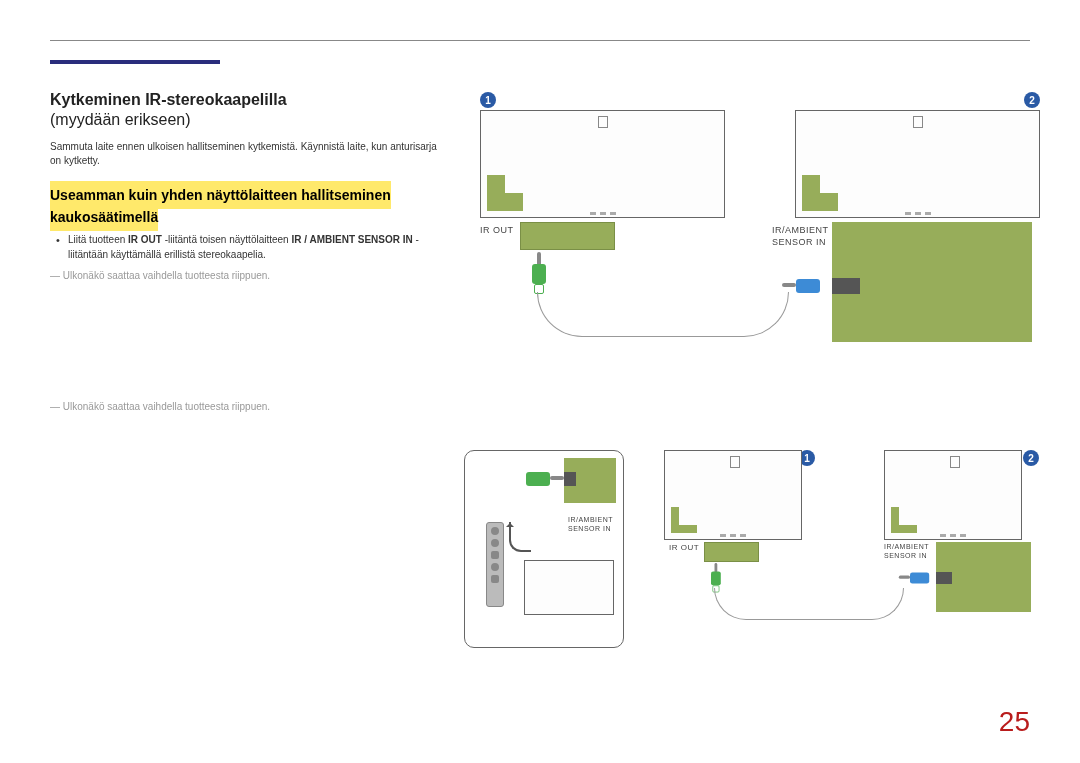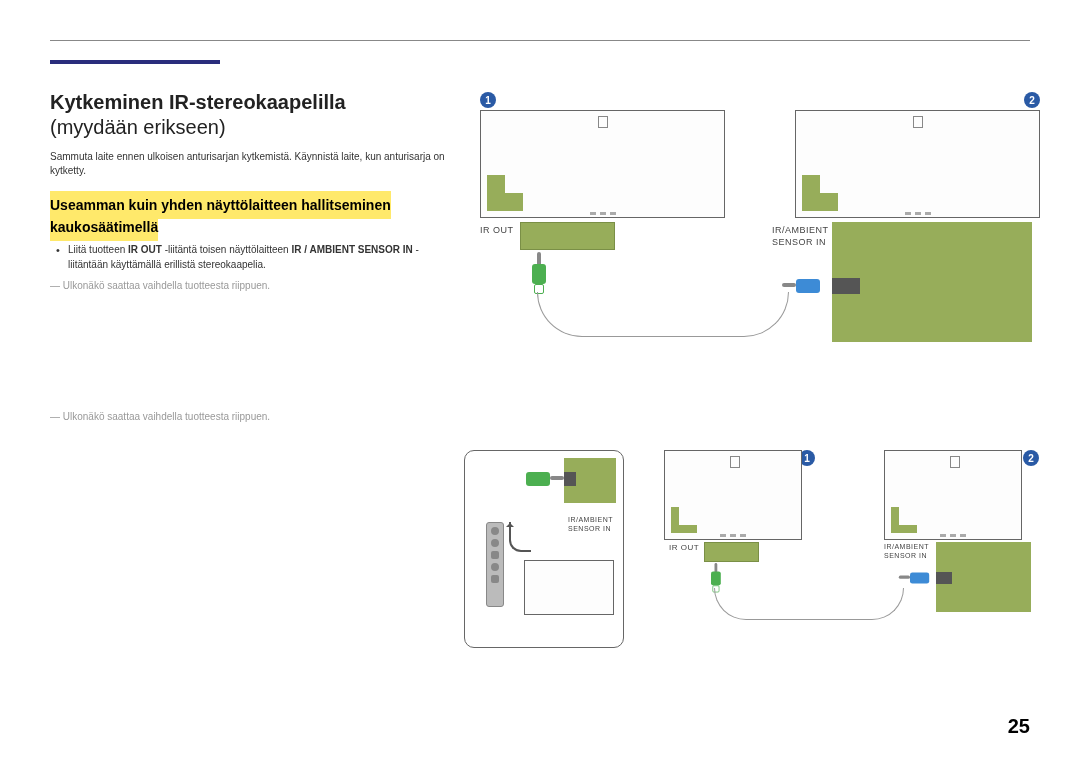--- a/index.html
+++ b/index.html
@@ -22,21 +22,21 @@
       top: 60px; left: 50px;
       width: 170px; height: 4px;
       background: #2a2d7c;
     }
     .content {
       position: absolute;
       top: 90px; left: 50px;
       width: 400px;
     }
     h1 {
-      font-size: 20px;
+      font-size: 16px;
       font-weight: 700;
       color: #222;
       line-height: 1.25;
       margin-bottom: 10px;
     }
     h1 .sub {
       font-weight: 400;
     }
     .para {
       font-size: 10px;
@@ -81,23 +81,23 @@
     }
     .footnote {
       font-size: 10px;
       color: #999;
       margin-top: 6px;
     }
     .footnote::before { content: "― "; color:#999;}
     .page-num {
       position: absolute;
       bottom: 25px; right: 50px;
-      font-size: 20px;
-      color: #000000;
-      font-weight: 700;
+      font-size: 28px;
+      color: #b91c1c;
+      font-weight: 400;
     }
     
     .diagram { position: absolute; }
     .monitor {
       border: 1.5px solid #666;
       background: #fdfdfd;
       position: relative;
     }
     .monitor .shape-L {
       position: absolute;
@@ -199,21 +199,21 @@
 <body>
 
 <div class="top-rule"></div>
 <div class="accent-bar"></div>
 
 <div class="content">
   <h1>
     <span>Kytkeminen IR-stereokaapelilla</span><br>
     <span class="sub">(myydään erikseen)</span>
   </h1>
-  <p class="para">Sammuta laite ennen ulkoisen anturisarjan kytkemistä. Käynnistä laite, kun anturisarja on kytketty.</p>
+  <p class="para">Sammuta laite ennen ulkoisen hallitseminen kytkemistä. Käynnistä laite, kun anturisarja on kytketty.</p>
 
   <div class="section">
     <span class="hl-heading">Useamman kuin yhden näyttölaitteen hallitseminen kaukosäätimellä</span>
     <ul class="bullets">
       <li>
         <span>Liitä tuotteen</span>
         <b>IR OUT</b>
         <span>-liitäntä toisen näyttölaitteen</span>
         <b>IR / AMBIENT SENSOR IN</b>
         <span>-liitäntään käyttämällä erillistä stereokaapelia.</span>

